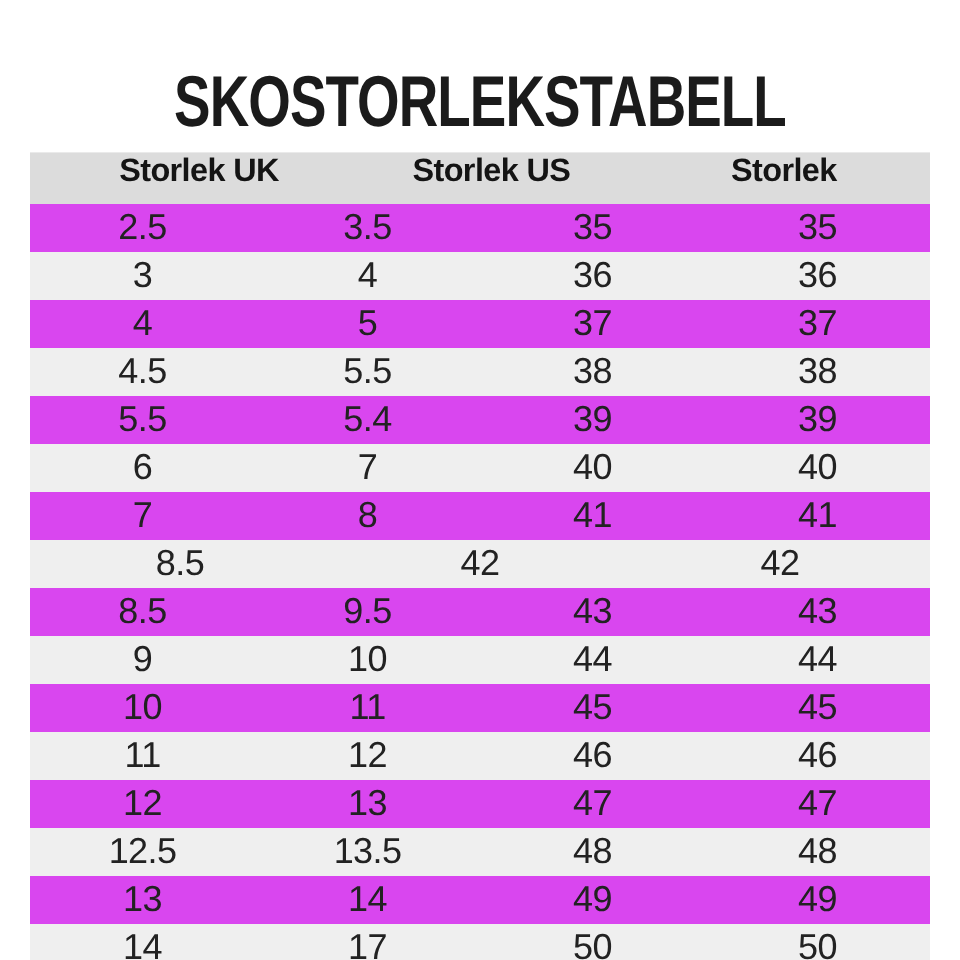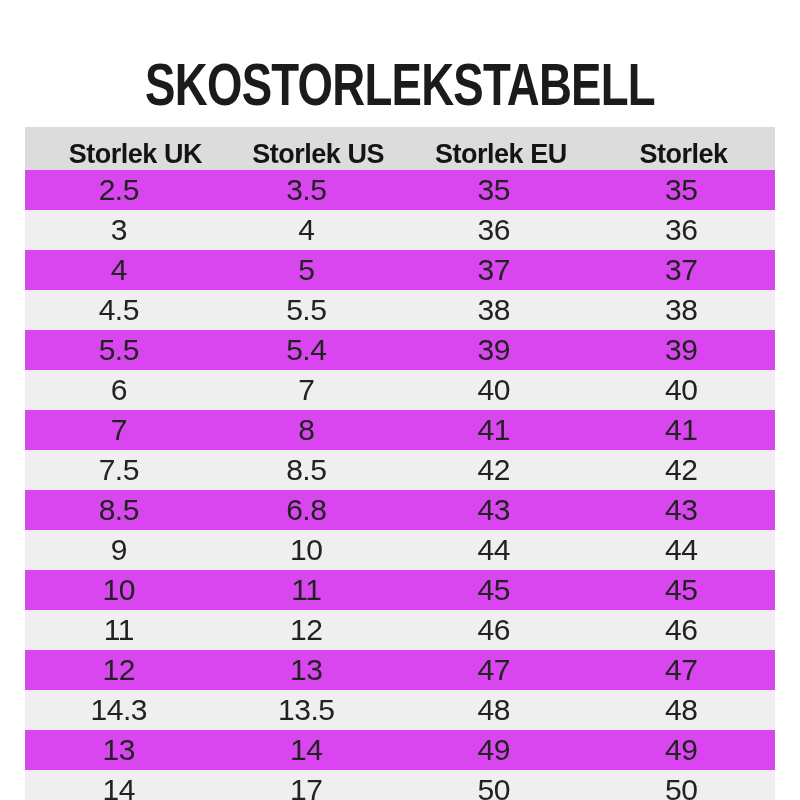--- a/index.html
+++ b/index.html
@@ -31,21 +31,21 @@
     transform-origin: center;
     white-space: nowrap;
   }
   .size-table {
     margin: 8px 25px 0 25px;
     width: 750px;
   }
   .header-row {
     display: flex;
     height: 43px;
-    align-items: flex-end;
+    align-items: flex-start;
     background: var(--header-bg, #dcdcdc);
     padding-left: 19px;
   }
   .trow {
     display: flex;
     height: 40px;
     align-items: center;
     background: #d946ef;
   }
   .trow.alt {
@@ -71,21 +71,20 @@
 </head>
 <body>
 
 <div class="page">
   <h1 class="title">SKOSTORLEKSTABELL</h1>
 
   <div class="size-table">
     <div class="header-row">
         <div class="header-cell">Storlek UK</div>
         <div class="header-cell">Storlek US</div>
-        <div class="header-cell">Storlek EU</div>
         <div class="header-cell">Storlek</div>
       </div>
     <div id="table-body">
         <div class="trow">
           <div class="cell">2.5</div>
           <div class="cell">3.5</div>
           <div class="cell">35</div>
           <div class="cell">35</div>
         </div>
         <div class="trow alt">
@@ -118,28 +117,27 @@
           <div class="cell">40</div>
           <div class="cell">40</div>
         </div>
         <div class="trow">
           <div class="cell">7</div>
           <div class="cell">8</div>
           <div class="cell">41</div>
           <div class="cell">41</div>
         </div>
         <div class="trow alt">
-          <div class="cell">7.5</div>
           <div class="cell">8.5</div>
           <div class="cell">42</div>
           <div class="cell">42</div>
         </div>
         <div class="trow">
           <div class="cell">8.5</div>
-          <div class="cell">6.8</div>
+          <div class="cell">9.5</div>
           <div class="cell">43</div>
           <div class="cell">43</div>
         </div>
         <div class="trow alt">
           <div class="cell">9</div>
           <div class="cell">10</div>
           <div class="cell">44</div>
           <div class="cell">44</div>
         </div>
         <div class="trow">
@@ -154,21 +152,21 @@
           <div class="cell">46</div>
           <div class="cell">46</div>
         </div>
         <div class="trow">
           <div class="cell">12</div>
           <div class="cell">13</div>
           <div class="cell">47</div>
           <div class="cell">47</div>
         </div>
         <div class="trow alt">
-          <div class="cell">14.3</div>
+          <div class="cell">12.5</div>
           <div class="cell">13.5</div>
           <div class="cell">48</div>
           <div class="cell">48</div>
         </div>
         <div class="trow">
           <div class="cell">13</div>
           <div class="cell">14</div>
           <div class="cell">49</div>
           <div class="cell">49</div>
         </div>

